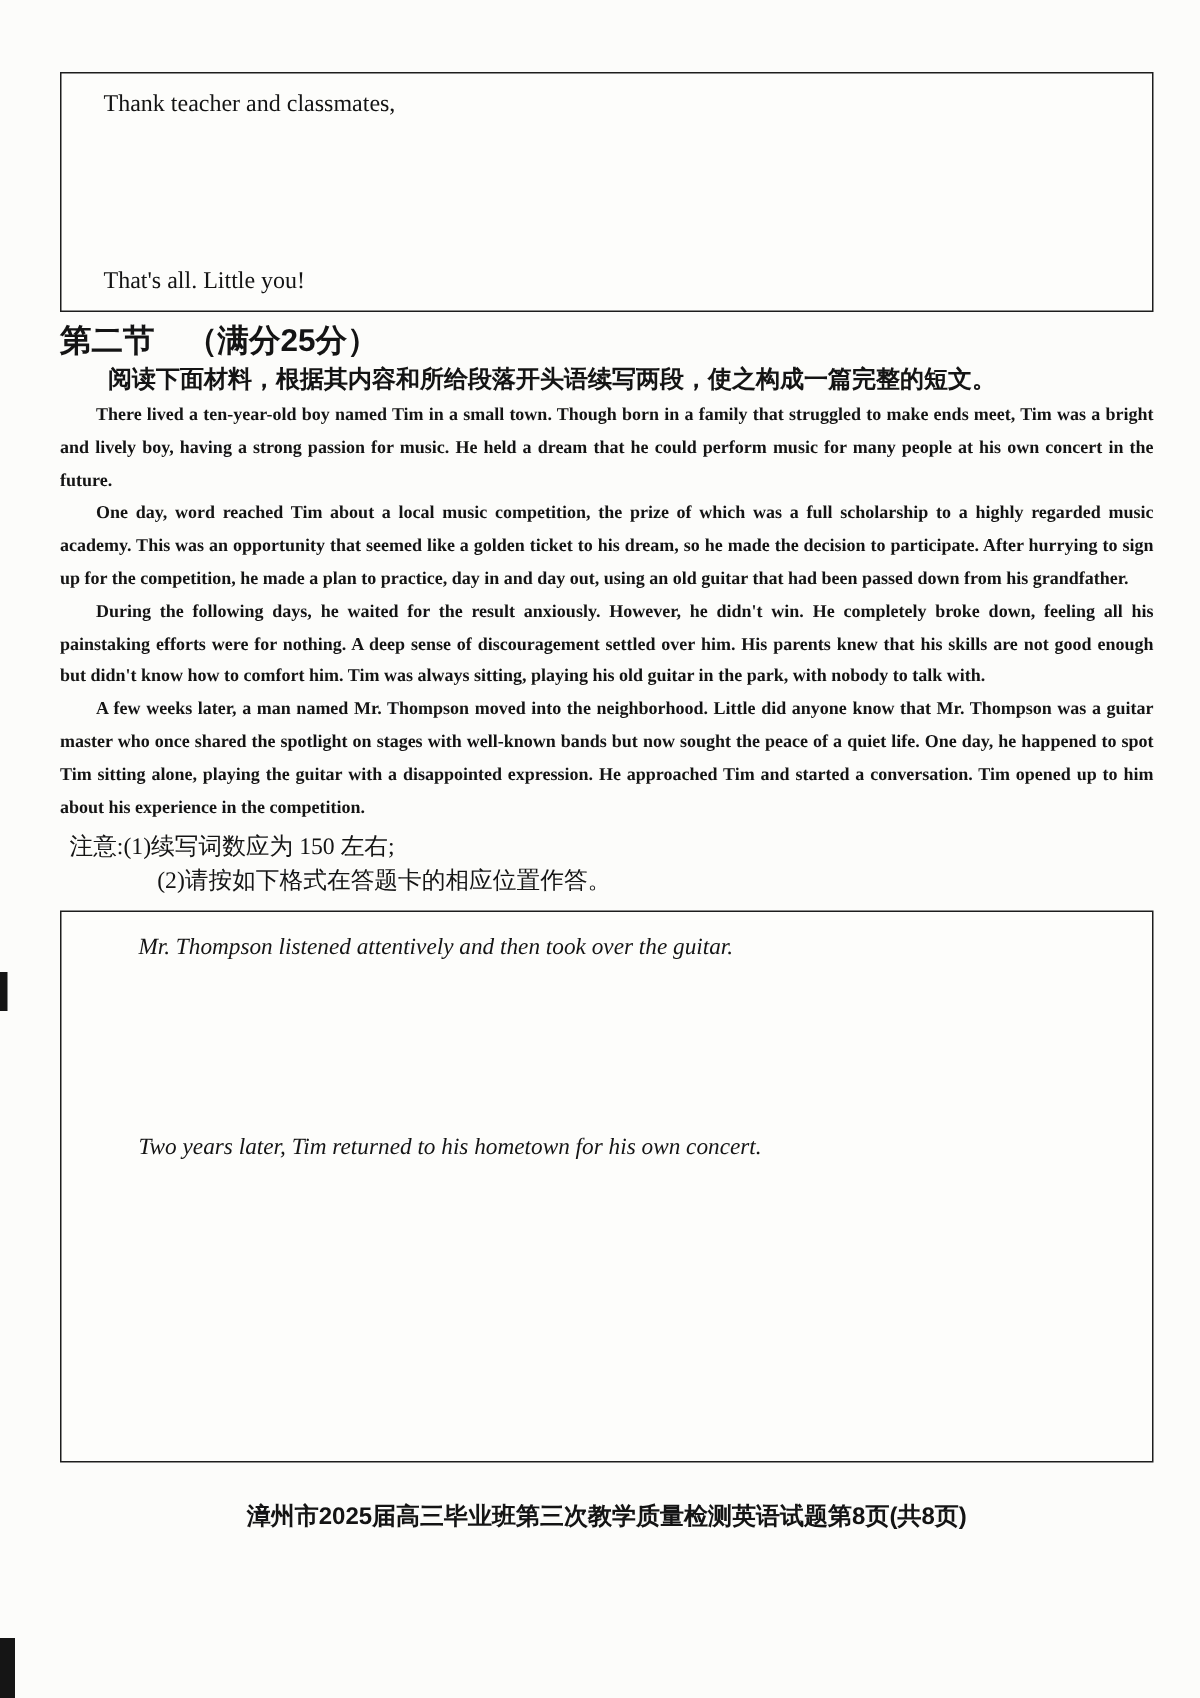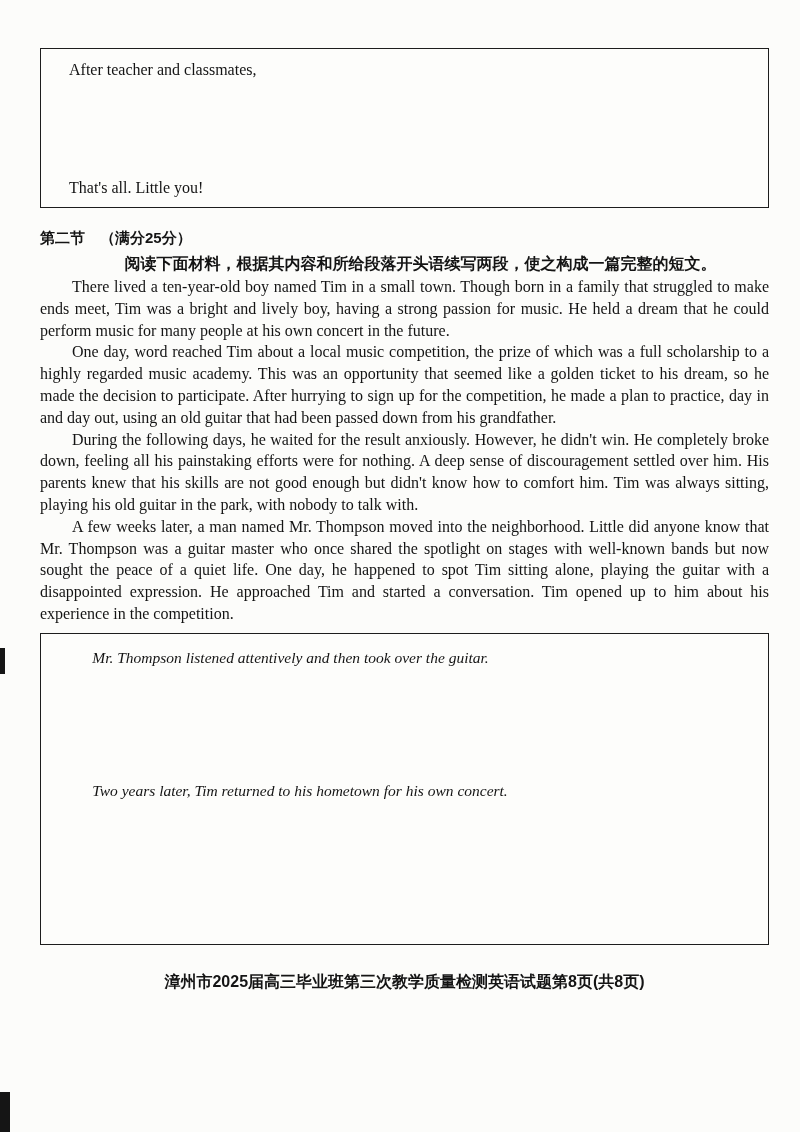--- a/index.html
+++ b/index.html
@@ -30,47 +30,47 @@
     justify-content: space-between;
     padding: 10px 28px 8px 28px;
     font-size: 16px;
   }
   .greeting, .closing { line-height: 22px; }
   .cn-bold {
     font-family: "Liberation Sans", "DejaVu Sans", sans-serif;
     font-weight: bold;
   }
   .section-heading {
-    margin: 18px 0 2px 0;
-    font-size: 15px;
+    margin: 8px 0 2px 0;
+    font-size: 21px;
     line-height: 24px;
   }
   .instruction {
     font-size: 16px;
     line-height: 24px;
     text-indent: 2em;
-    text-align: center;
   }
   .story p {
     margin: 0;
-    font-size: 16px;
+    font-size: 12px;
     line-height: 21.8px;
     text-align: justify;
     text-indent: 2em;
+    font-weight: bold;
   }
   .notes {
     margin-top: 4px;
     font-size: 15.8px;
     line-height: 23px;
   }
   .note-1 { padding-left: 0.4em; }
   .note-2 { padding-left: 4.1em; }
   .box-continuation {
     margin-top: 8px;
-    height: 312px;
+    height: 368px;
     padding: 13px 28px;
   }
   .prompt-line {
     font-style: italic;
     font-size: 15.5px;
     line-height: 21px;
     text-indent: 1.5em;
   }
   .prompt-2 { margin-top: 112px; }
   .footer {
@@ -88,34 +88,38 @@
   .artifact-left-mid { left: 0; top: 648px; width: 5px; height: 26px; }
   .artifact-bottom-left { left: 0; top: 1092px; width: 10px; height: 40px; }
 </style>
 </head>
 <body>
 
 <div class="page">
   <div class="content">
 
     <div class="answer-box box-top">
-      <div class="greeting">After teacher and classmates,</div>
+      <div class="greeting">Thank teacher and classmates,</div>
       <div class="closing">That's all. Little you!</div>
     </div>
 
     <div class="section-heading cn-bold">第二节　（满分25分）</div>
     <div class="instruction cn-bold">阅读下面材料，根据其内容和所给段落开头语续写两段，使之构成一篇完整的短文。</div>
 
     <div class="story">
       <p>There lived a ten-year-old boy named Tim in a small town. Though born in a family that struggled to make ends meet, Tim was a bright and lively boy, having a strong passion for music. He held a dream that he could perform music for many people at his own concert in the future.</p>
       <p>One day, word reached Tim about a local music competition, the prize of which was a full scholarship to a highly regarded music academy. This was an opportunity that seemed like a golden ticket to his dream, so he made the decision to participate. After hurrying to sign up for the competition, he made a plan to practice, day in and day out, using an old guitar that had been passed down from his grandfather.</p>
       <p>During the following days, he waited for the result anxiously. However, he didn't win. He completely broke down, feeling all his painstaking efforts were for nothing. A deep sense of discouragement settled over him. His parents knew that his skills are not good enough but didn't know how to comfort him. Tim was always sitting, playing his old guitar in the park, with nobody to talk with.</p>
       <p>A few weeks later, a man named Mr. Thompson moved into the neighborhood. Little did anyone know that Mr. Thompson was a guitar master who once shared the spotlight on stages with well-known bands but now sought the peace of a quiet life. One day, he happened to spot Tim sitting alone, playing the guitar with a disappointed expression. He approached Tim and started a conversation. Tim opened up to him about his experience in the competition.</p>
     </div>
 
+    <div class="notes">
+      <div class="note-1">注意:(1)续写词数应为 150 左右;</div>
+      <div class="note-2">(2)请按如下格式在答题卡的相应位置作答。</div>
+    </div>
 
     <div class="answer-box box-continuation">
       <div class="prompt-line prompt-1">Mr. Thompson listened attentively and then took over the guitar.</div>
       <div class="prompt-line prompt-2">Two years later, Tim returned to his hometown for his own concert.</div>
     </div>
 
     <div class="footer cn-bold">
       <span>漳州市2025届高三毕业班第三次教学质量检测英语试题</span>
       <span>第8页(共8页)</span>
     </div>

